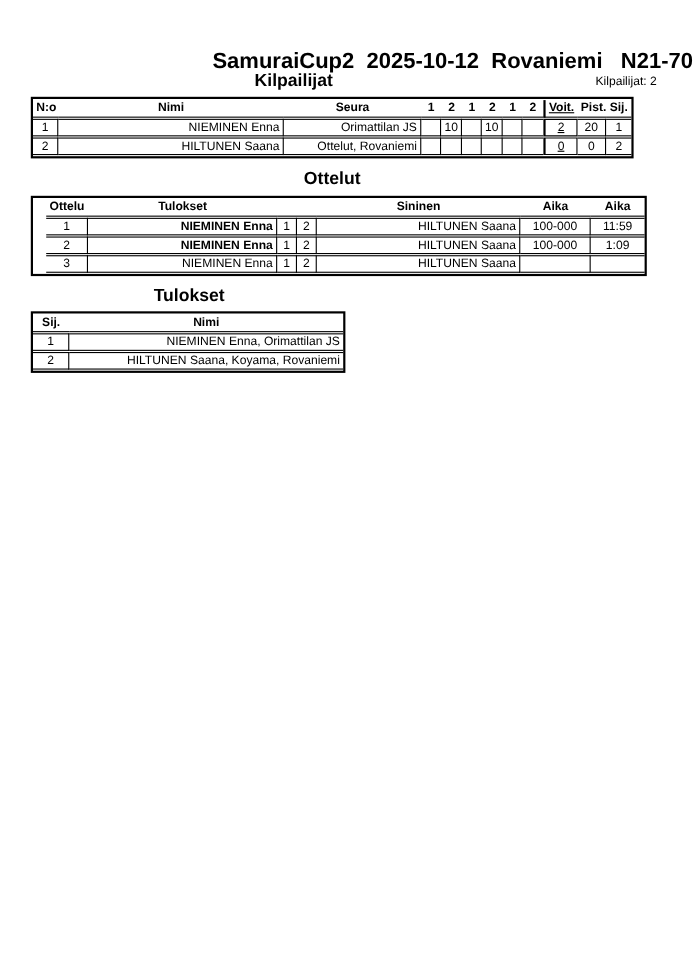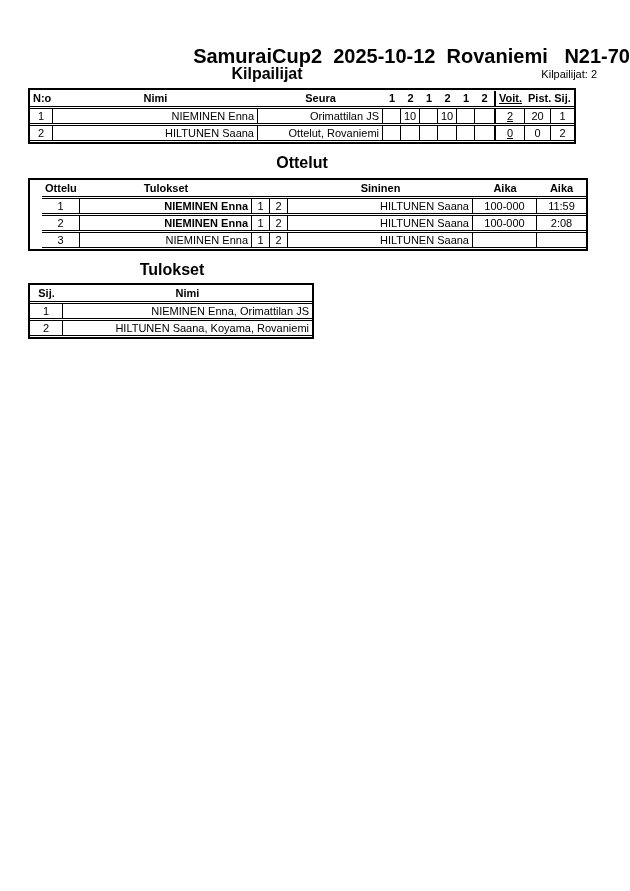--- a/index.html
+++ b/index.html
@@ -178,21 +178,21 @@
           <td class="c">100-000</td>
           <td class="c">11:59</td>
         </tr>
         <tr>
           <td class="c">2</td>
           <td class="l" style="font-weight: bold;">NIEMINEN Enna</td>
           <td class="c">1</td>
           <td class="c">2</td>
           <td class="l">HILTUNEN Saana</td>
           <td class="c">100-000</td>
-          <td class="c">2:08</td>
+          <td class="c">1:09</td>
         </tr>
         <tr>
           <td class="c">3</td>
           <td class="l">NIEMINEN Enna</td>
           <td class="c">1</td>
           <td class="c">2</td>
           <td class="l">HILTUNEN Saana</td>
           <td class="c"></td>
           <td class="c"></td>
         </tr>

